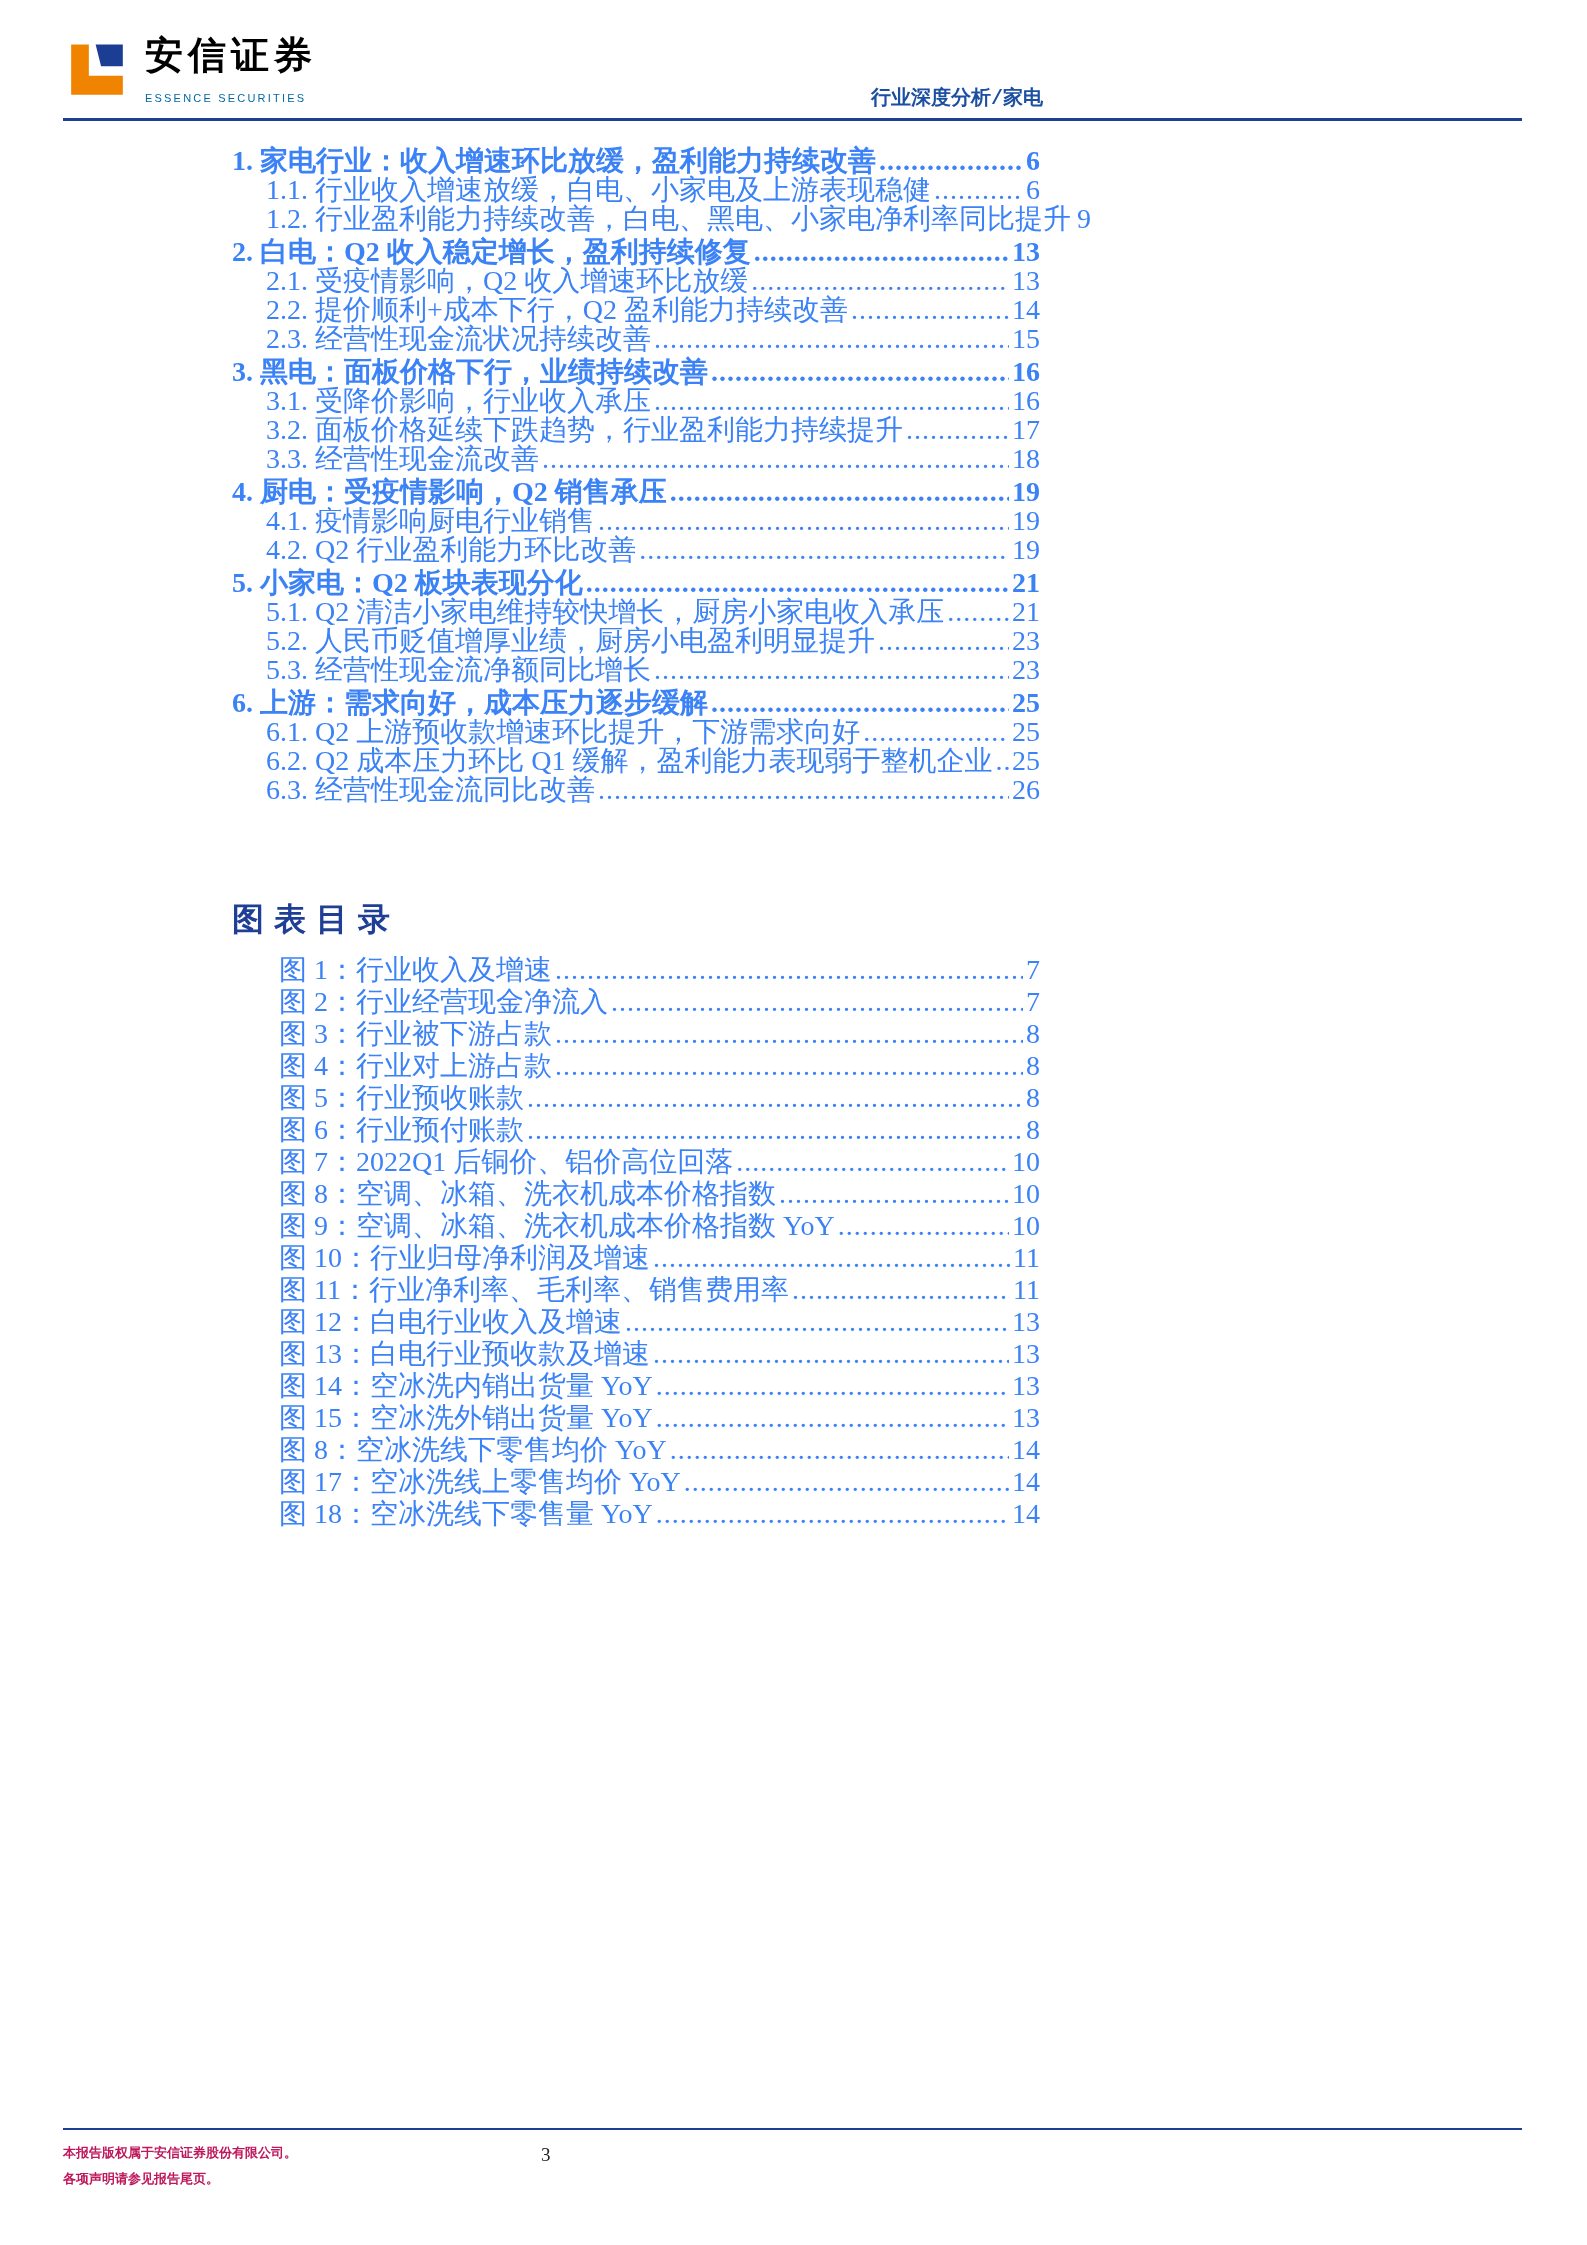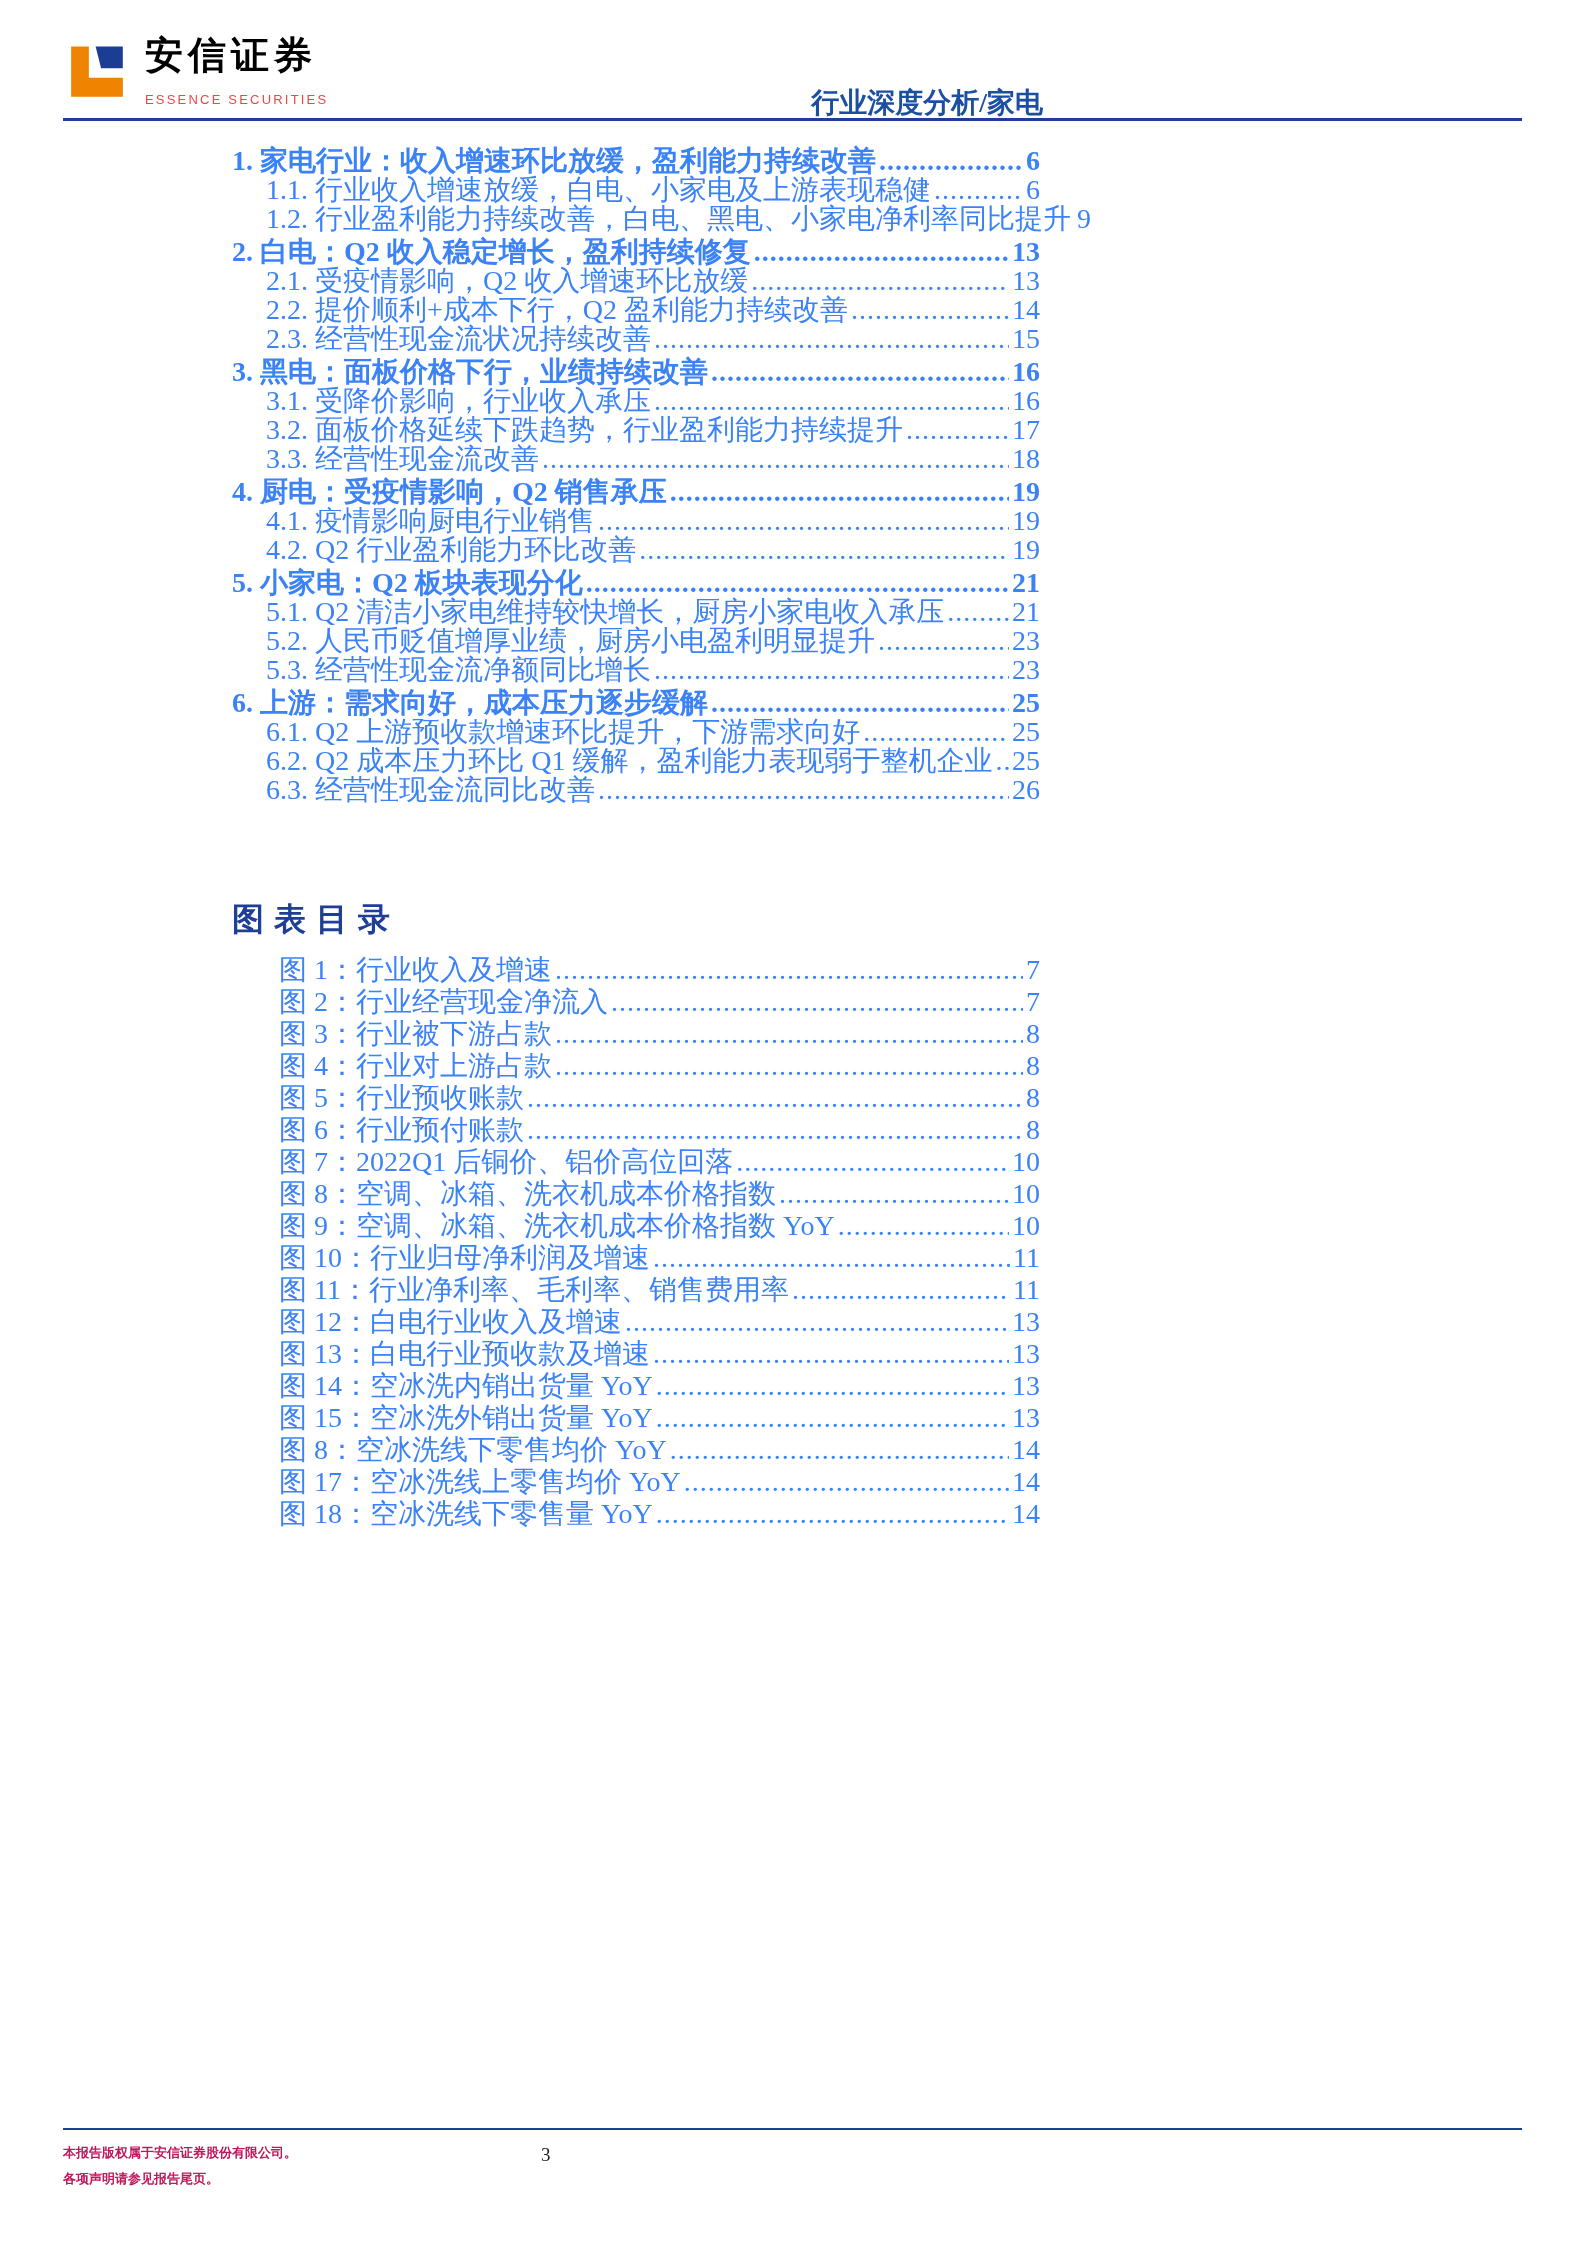--- a/index.html
+++ b/index.html
@@ -25,31 +25,31 @@
   .logo-text .cn {
     font-family: "Liberation Sans", "DejaVu Sans", sans-serif;
     font-size: 38px;
     font-weight: bold;
     color: #000000;
     letter-spacing: 5px;
     line-height: 42px;
   }
   .logo-text .en {
     font-family: "Liberation Sans", "DejaVu Sans", sans-serif;
-    font-size: 13px;
+    font-size: 11px;
     letter-spacing: 2.2px;
-    color: #ef4444;
+    color: #0369a1;
     margin-top: 16px;
   }
   .header-right {
     position: absolute;
     right: 537px;
     top: 84px;
-    font-family: Liberation Serif, serif;
-    font-size: 28px;
+    font-family: Liberation Mono, monospace;
+    font-size: 20px;
     font-weight: bold;
     color: #1c4fa1;
     white-space: nowrap;
   }
   .header-rule {
     position: absolute;
     left: 63px;
     top: 118px;
     width: 1459px;
     height: 3px;

